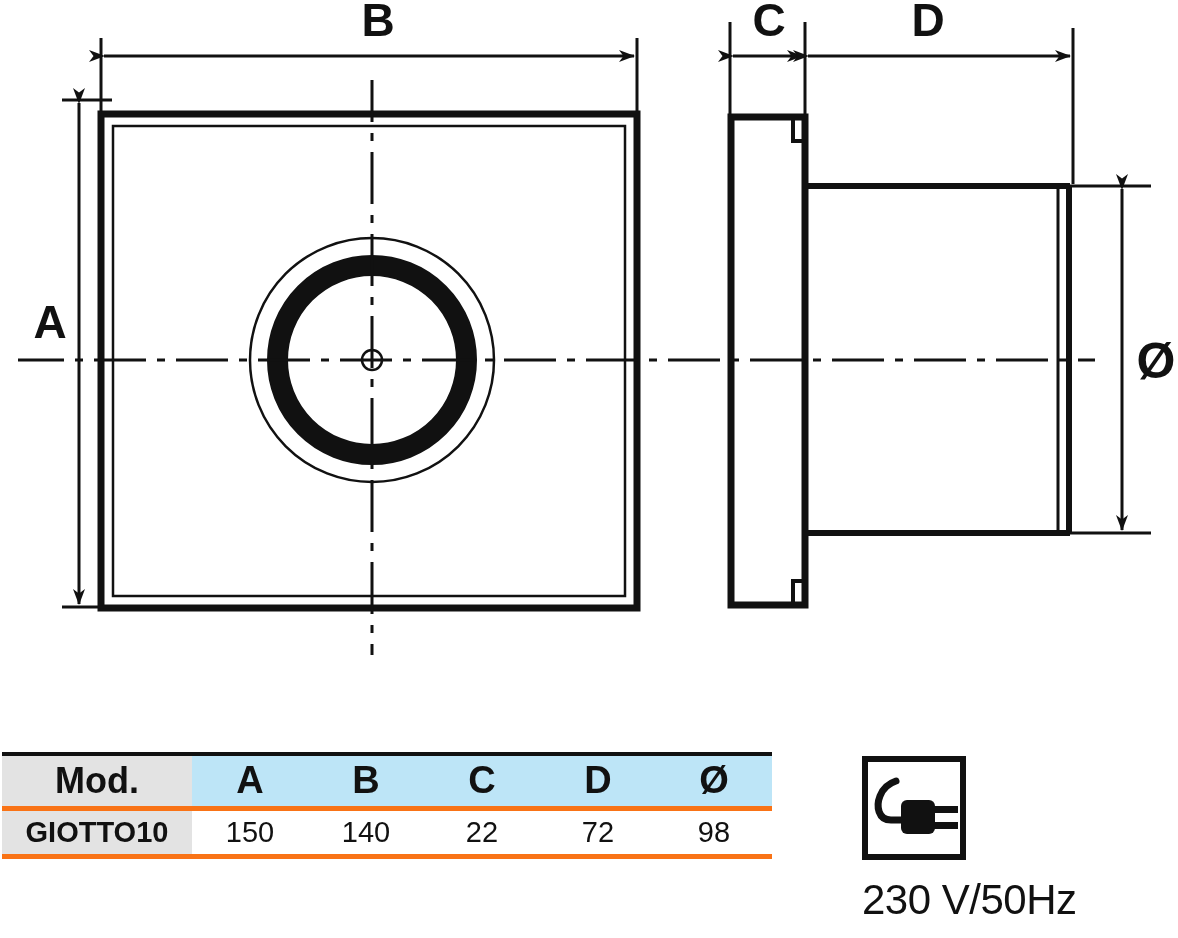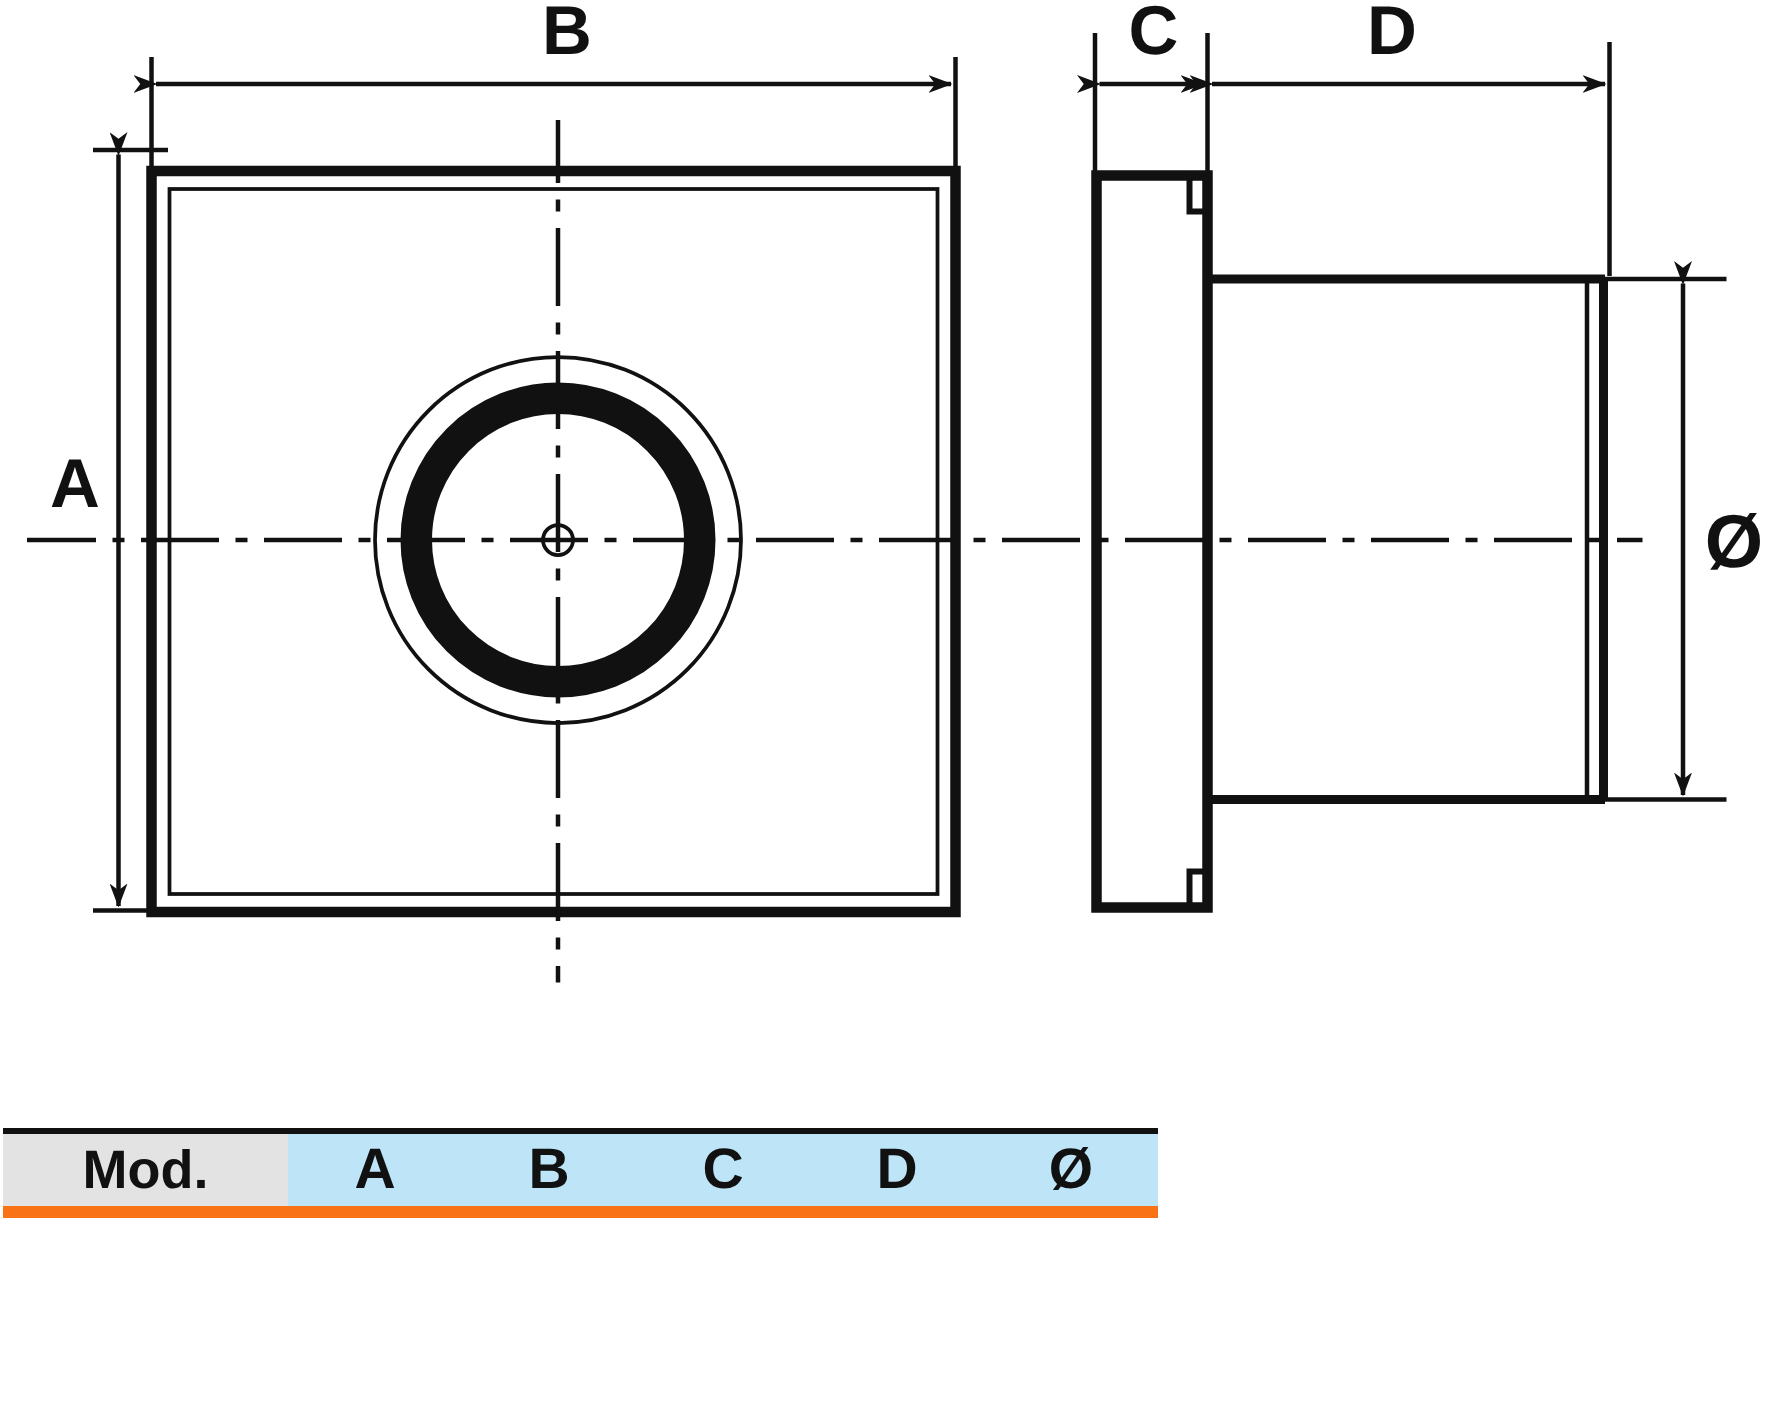--- a/index.html
+++ b/index.html
@@ -60,21 +60,21 @@
     font-size: 29px;
     color: #111;
   }
   .cell-val {
     background: #ffffff;
     font-size: 29px;
     color: #111;
     font-weight: normal;
   }
   .rule-top    { border-top: 4px solid #111; }
-  .rule-bottom { border-bottom: 8px solid #f97316; }
+  .rule-bottom { border-bottom: 5px solid #f97316; }
 
   
   .elec-block {
     position: absolute;
     left: 862px;
     top: 756px;
   }
   .elec-box {
     width: 104px;
     height: 104px;
@@ -176,17 +176,39 @@
       <tr class="hdr-row rule-top">
         <th class="cell-mod-head rule-bottom" style="width:190px">Mod.</th>
         <th class="cell-dim-head rule-bottom" style="width:116px">A</th>
         <th class="cell-dim-head rule-bottom" style="width:116px">B</th>
         <th class="cell-dim-head rule-bottom" style="width:116px">C</th>
         <th class="cell-dim-head rule-bottom" style="width:116px">D</th>
         <th class="cell-dim-head rule-bottom" style="width:116px">Ø</th>
       </tr>
     </thead>
     <tbody>
+      <tr class="data-row">
+        <td class="cell-mod rule-bottom">GIOTTO10</td>
+        <td class="cell-val rule-bottom">150</td>
+        <td class="cell-val rule-bottom">140</td>
+        <td class="cell-val rule-bottom">22</td>
+        <td class="cell-val rule-bottom">72</td>
+        <td class="cell-val rule-bottom">98</td>
+      </tr>
     </tbody>
   </table>
 
+  <div class="elec-block">
+    <div class="elec-box">
+      <svg width="92" height="92" viewBox="0 0 92 92">
+
+        <path d="M34,58 L23,58 C10,58 8,44 12,34 C15,26 22,21 28,19" fill="none" stroke="#111" stroke-width="7" stroke-linecap="round"></path>
+
+        <rect x="33" y="38" width="34" height="34" rx="6" fill="#111"></rect>
+
+        <rect x="66" y="44" width="24" height="7" fill="#111"></rect>
+        <rect x="66" y="60" width="24" height="7" fill="#111"></rect>
+      </svg>
+    </div>
+    <div class="elec-label">230 V/50Hz</div>
+  </div>
 
 </div>
 
 </body></html>

